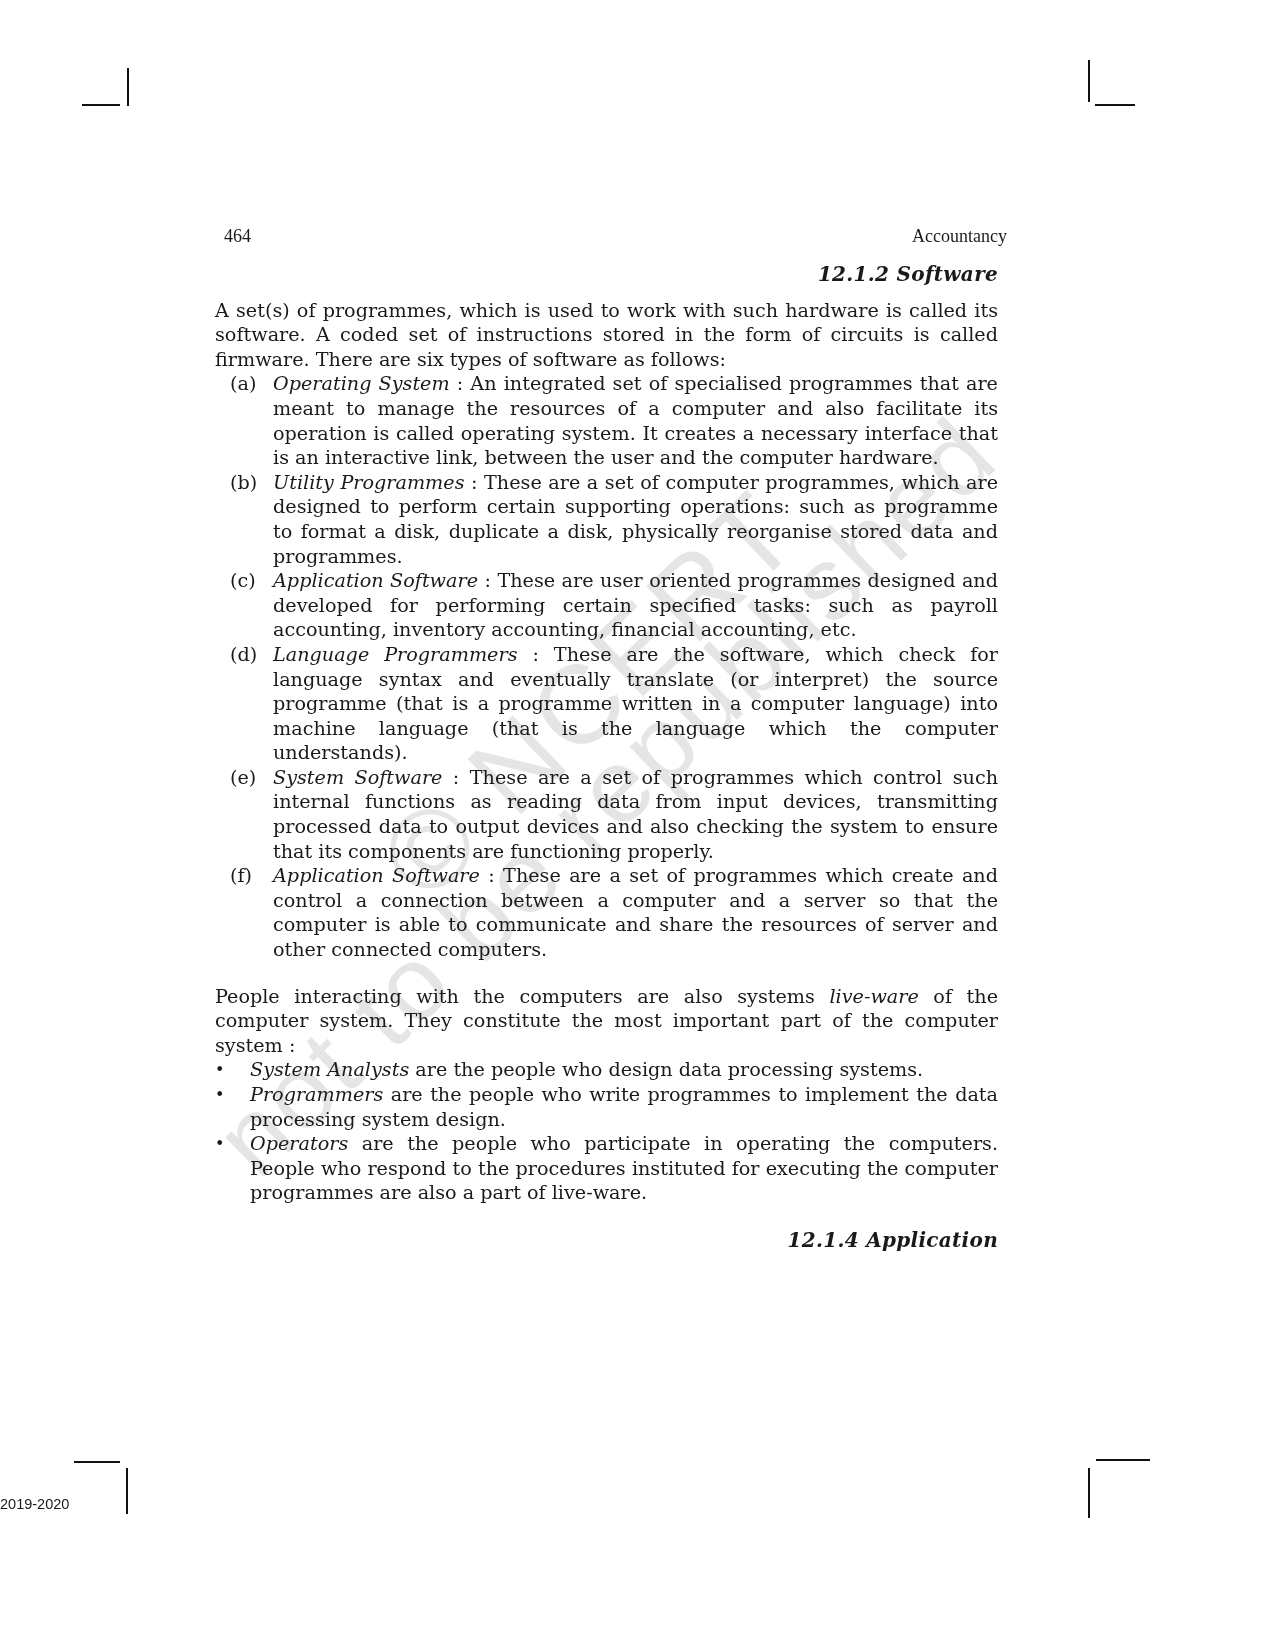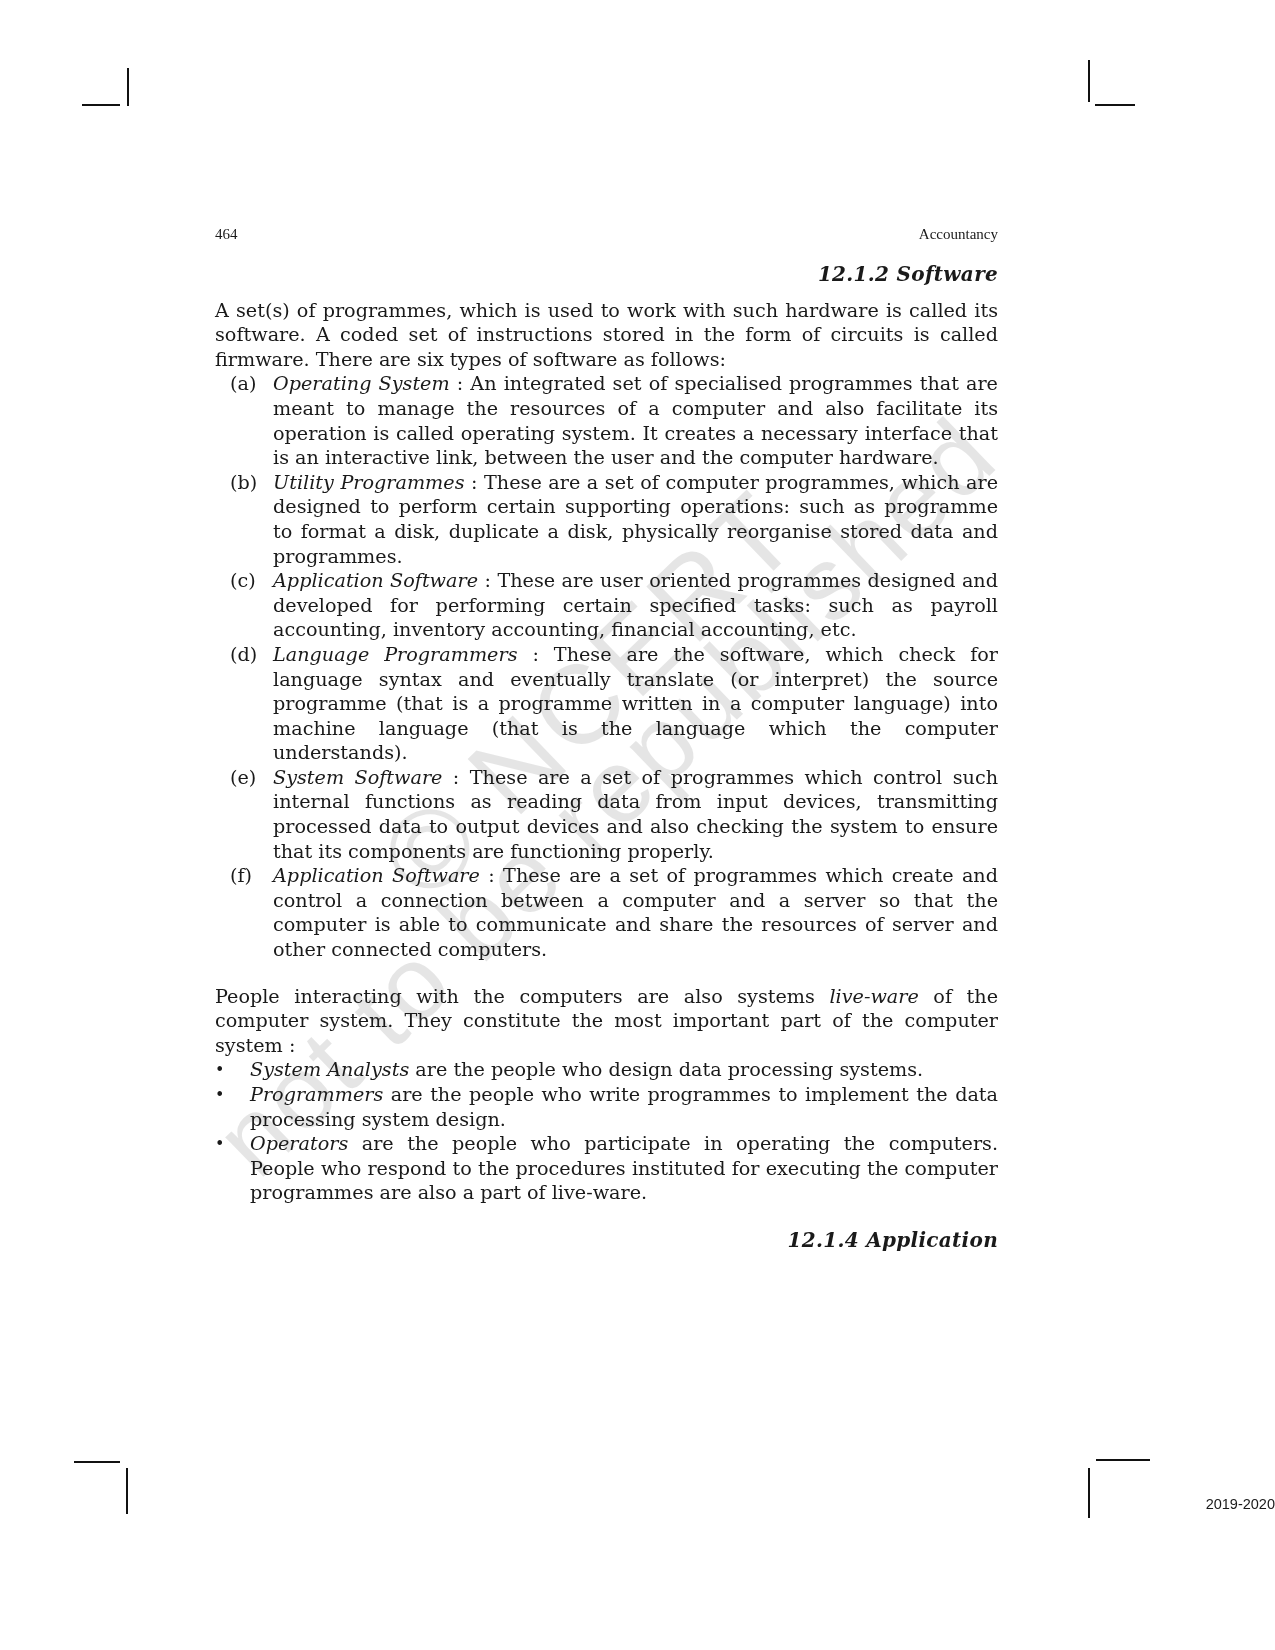--- a/index.html
+++ b/index.html
@@ -3,36 +3,36 @@
 <meta charset="utf-8">
 <style>
   html, body { margin: 0; padding: 0; background: #ffffff; }
   body { width: 1275px; height: 1650px; position: relative; overflow: hidden;
          font-family: "DejaVu Serif", "Liberation Serif", serif; color: #1a1a1a; }
   .crop { position: absolute; background: #111; }
   .watermark { position: absolute; color: rgba(0,0,0,0.10); font-family: "Liberation Sans", "DejaVu Sans", sans-serif;
                font-weight: normal; white-space: nowrap; transform-origin: left bottom; pointer-events: none; }
   .wm1 { left: 445px; top: 795px; font-size: 112px; transform: rotate(-44deg); letter-spacing: 4px; }
   .wm2 { left: 275px; top: 1080px; font-size: 104px; transform: rotate(-44deg); letter-spacing: 3px; }
-  .header { position: absolute; top: 226px; left: 215px; width: 783px; height: 22px;
-            font-size: 15px; font-family: "Liberation Serif", serif; text-align: right; }
+  .header { position: absolute; top: 226px; left: 224px; width: 783px; height: 22px;
+            font-size: 18px; font-family: "Liberation Serif", serif; text-align: right; }
   .header .page-num { position: absolute; left: 0; top: 0; }
   .header .book-title { position: absolute; right: 0; top: 0; }
   .content { position: absolute; top: 262px; left: 215px; width: 783px; font-size: 19.2px; line-height: 24.6px; }
   .content p, .content .section-title { margin: 0; }
   .section-title { font-style: italic; font-weight: bold; font-size: 20px; margin-bottom: 12px !important; letter-spacing: 0.3px; text-align: right; }
   .para { text-align: justify; text-align-last: left; }
   .list { margin: 0; padding: 0; list-style: none; }
   .list li { position: relative; padding-left: 58px; text-align: justify; text-align-last: left; }
   .list li .marker { position: absolute; left: 15px; top: 0; }
   .bullets li { padding-left: 35px; }
   .bullets li .marker { left: 0; font-size: 16px; }
   em { font-style: italic; }
   .gap { height: 22px; }
-  .footer { position: absolute; top: 1496px; left: 0; width: 1275px; text-align: right;
+  .footer { position: absolute; top: 1496px; left: 0; width: 1275px; text-align: left;
             font-family: "Liberation Sans", "DejaVu Sans", sans-serif; font-size: 14.5px; }
 </style>
 </head>
 <body>
 
 <div class="crop" style="left:82px; top:104px; width:38px; height:2px;"></div>
 <div class="crop" style="left:127px; top:68px; width:2px; height:38px;"></div>
 <div class="crop" style="left:1088px; top:60px; width:2px; height:42px;"></div>
 <div class="crop" style="left:1095px; top:104px; width:40px; height:2px;"></div>
 <div class="crop" style="left:74px; top:1461px; width:46px; height:2px;"></div>

